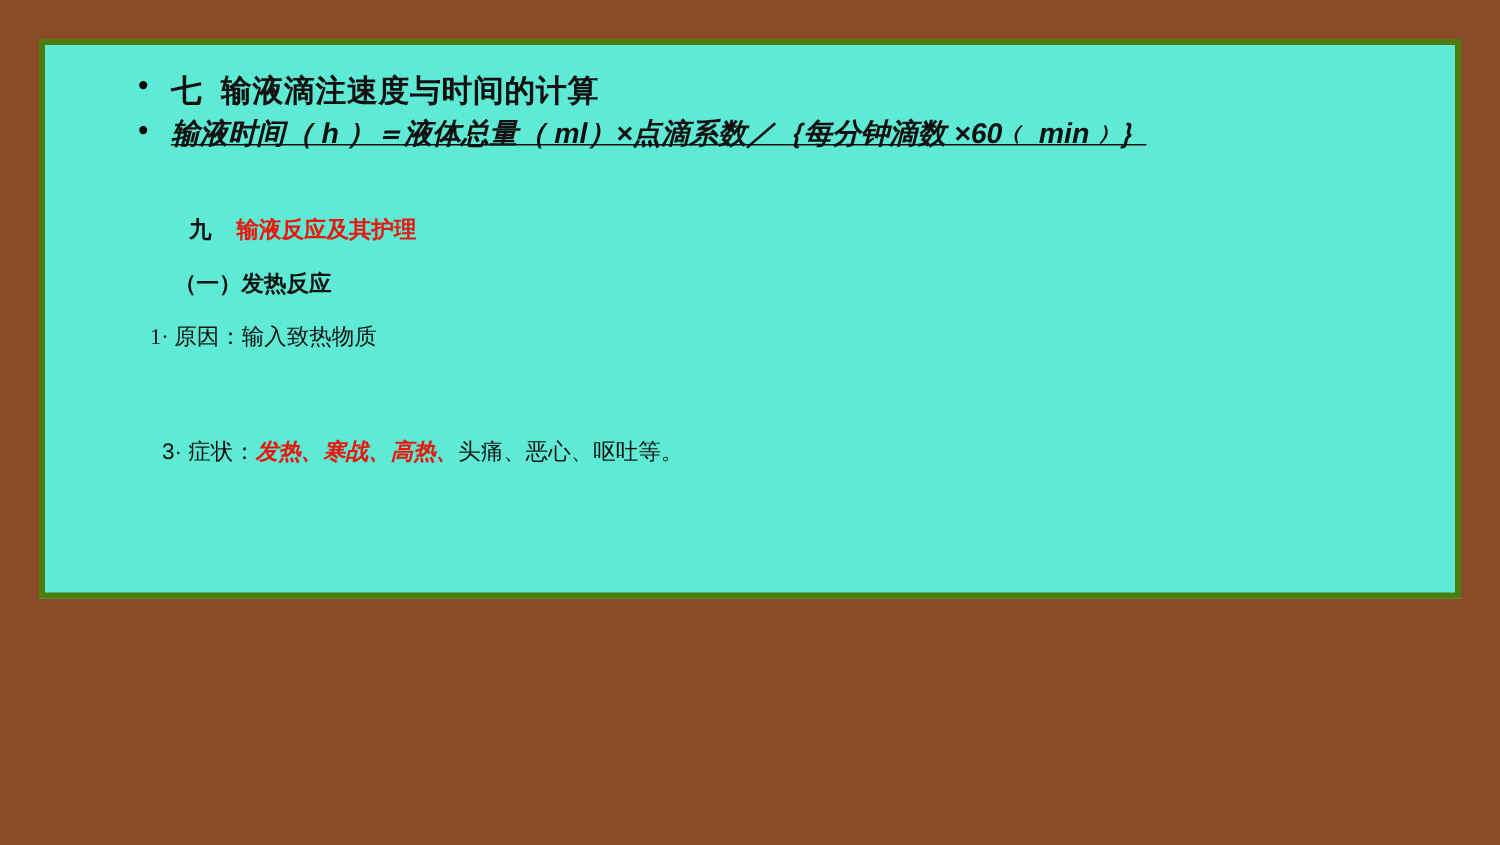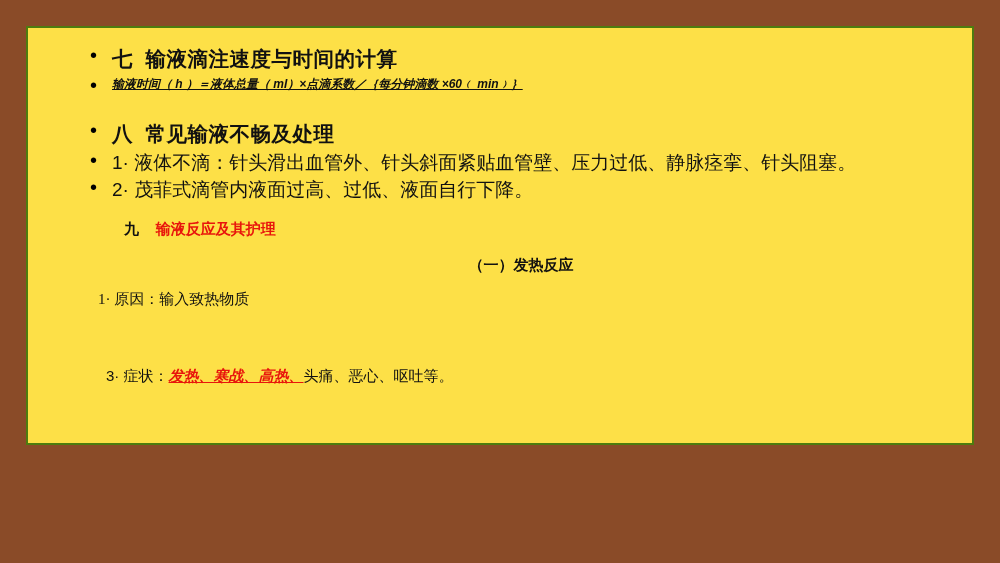--- a/index.html
+++ b/index.html
@@ -28,23 +28,23 @@
     width: 1000px;
     height: 563px;
     background: #8a4b28;
     box-sizing: border-box;
   }
   .frame-inner {
     position: absolute;
     left: 26px;
     top: 26px;
     width: 948px;
-    height: 419px;
-    background: #fde047;
-    border: 2px solid #4d7c0f;
+    height: 373px;
+    background: #5eead4;
+    border: 4px solid #4d7c0f;
     box-sizing: border-box;
   }
   .content {
     position: absolute;
     left: 60px;
     top: 16px;
     width: 840px;
     height: 470px;
   }
   ul.bullets {
@@ -74,45 +74,44 @@
   }
   .l-title {
     font-weight: bold;
     font-size: 20.5px;
     letter-spacing: 0.5px;
   }
   .l-formula {
     font-weight: bold;
     font-style: italic;
     text-decoration: underline;
-    font-size: 12px;
+    font-size: 19px;
     margin-top: 37px;
   }
   .gap-sm { height: 14px; }
   .gap-md { height: 26px; }
   .gap-lg { height: 40px; }
   .plain {
     font-size: 15px;
     color: #111;
     line-height: 1.45;
   }
   .indent-1 { padding-left: 36px; }
-  .indent-2 { padding-left: 26px; text-align: center; }
+  .indent-2 { padding-left: 26px; }
   .indent-3 { padding-left: 10px; font-family: Liberation Serif, serif; }
   .indent-4 { padding-left: 18px; }
   .red {
     color: #e8160c;
     font-weight: bold;
   }
   .bold { font-weight: bold; }
   .red-underline-italic {
     color: #e8160c;
     font-weight: bold;
     font-style: italic;
-    text-decoration: underline;
   }
   .wrap-text {
     display: block;
     max-width: 790px;
   }
 </style>
 </head>
 <body>
 
 <div class="slide">
@@ -124,31 +123,20 @@
         <li class="bullet">
           <span class="line l-title">七  输液滴注速度与时间的计算</span>
         </li>
         <li class="bullet">
           <span class="line l-formula">输液时间（ h ）＝液体总量（ ml）×点滴系数／｛每分钟滴数 ×60﹙ min﹚｝</span>
         </li>
       </ul>
 
       <div class="gap-md"></div>
 
-      <ul class="bullets">
-        <li class="bullet">
-          <span class="line l-title">八  常见输液不畅及处理</span>
-        </li>
-        <li class="bullet">
-          <span class="line wrap-text">1· 液体不滴：针头滑出血管外、针头斜面紧贴血管壁、压力过低、静脉痉挛、针头阻塞。</span>
-        </li>
-        <li class="bullet">
-          <span class="line wrap-text">2· 茂菲式滴管内液面过高、过低、液面自行下降。</span>
-        </li>
-      </ul>
 
       <div class="gap-sm"></div>
 
       <div class="plain indent-1">
         <span class="bold">九</span><span class="bold">&nbsp;&nbsp;&nbsp;&nbsp;</span><span class="red">输液反应及其护理</span>
       </div>
 
       <div class="gap-sm"></div>
 
       <div class="plain indent-2 bold">（一）发热反应</div>

